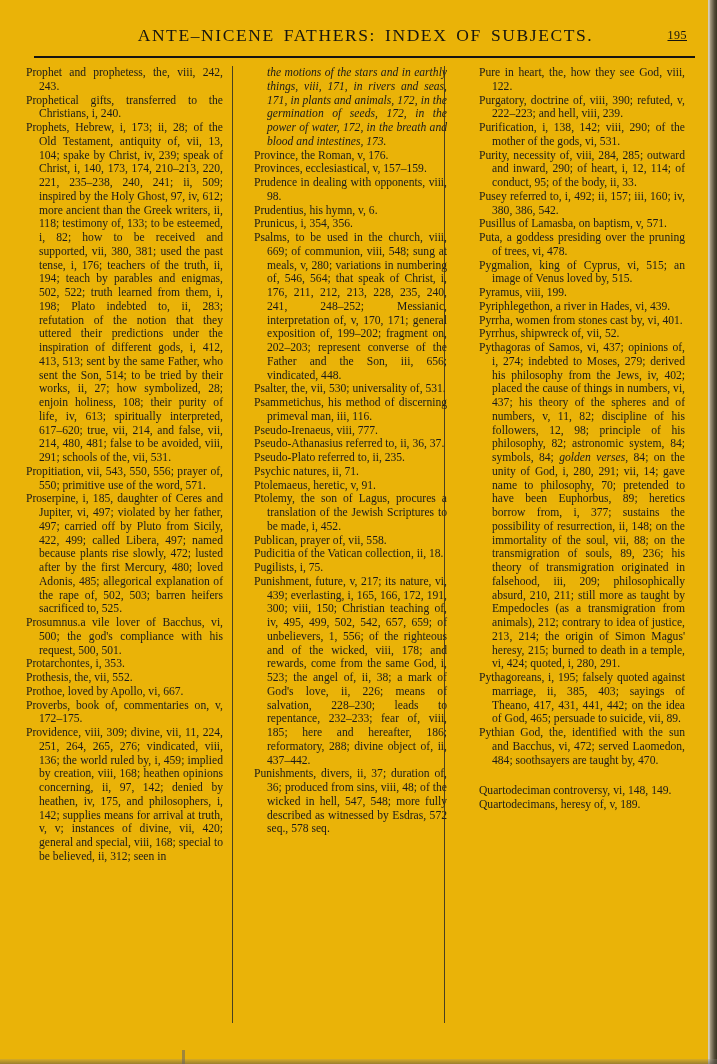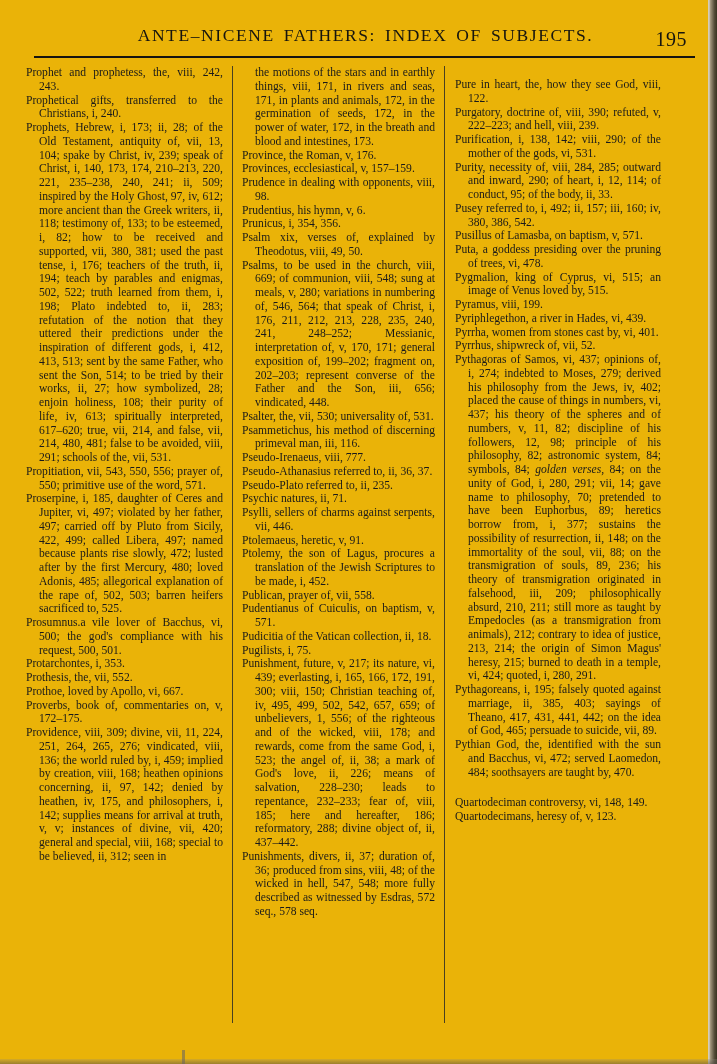--- a/index.html
+++ b/index.html
@@ -68,57 +68,59 @@
     letter-spacing: 1.6px;
     word-spacing: 3px;
     color: #16150f;
     font-family: "Liberation Serif", "DejaVu Serif", serif;
     white-space: nowrap;
   }
   .header-folio {
     position: absolute;
     right: 6px;
     top: 3px;
-    font-size: 20px;
+    font-size: 12px;
     letter-spacing: .5px;
     color: #16150f;
+    text-decoration: underline;
   }
   .rule {
     position: absolute;
     left: 34px;
     right: 22px;
     top: 56px;
     height: 2px;
     background: #151410;
   }
 
   
   .columns {
     position: absolute;
     left: 26px;
     right: 20px;
     top: 66px;
     height: 960px;
     display: flex;
     flex-direction: row;
     align-items: stretch;
+    gap: 12px;
   }
   .col {
     position: relative;
     box-sizing: border-box;
     font-size: 11.6px;
     line-height: 13.75px;
     text-align: justify;
     text-justify: inter-word;
     hyphens: manual;
     overflow: hidden;
   }
   .col-1 { width: 206px; padding-right: 9px; }
   .col-2 { width: 212px; padding-left: 10px; padding-right: 9px; }
-  .col-3 { width: 217px; padding-left: 11px; margin-top: 12px; }
+  .col-3 { width: 217px; padding-left: 11px; }
 
   .col-rule {
     position: absolute;
     top: 0;
     width: 1px;
     height: 957px;
     background: #2d2b26;
     opacity: .85;
   }
   .col-rule.r1 { left: 206px; }
@@ -127,20 +129,21 @@
   
   .entry {
     margin: 0 0 0 0;
     padding-left: 13px;
     text-indent: -13px;
     text-align: justify;
   }
   .entry.cont {
     padding-left: 13px;
     text-indent: 0;
+    font-style: italic;
   }
   .entry i { font-style: italic; }
   .gap { height: 17px; }
 
   
   .col, .entry { font-variant-numeric: oldstyle-nums; }
 </style>
 </head>
 <body>
 
@@ -168,33 +171,30 @@
         <div class="entry">Providence, viii, 309; divine, vii, 11, 224, 251, 264, 265, 276; vindicated, viii, 136; the world ruled by, i, 459; implied by creation, viii, 168; heathen opinions concerning, ii, 97, 142; denied by heathen, iv, 175, and philosophers, i, 142; supplies means for arrival at truth, v, v; instances of divine, vii, 420; general and special, viii, 168; special to be believed, ii, 312; seen in</div>
       </div>
     <div class="col-rule r1"></div>
     <div class="col col-2">
         <div class="entry cont">the motions of the stars and in earthly things, viii, 171, in rivers and seas, 171, in plants and animals, 172, in the germination of seeds, 172, in the power of water, 172, in the breath and blood and intestines, 173.</div>
         <div class="entry">Province, the Roman, v, 176.</div>
         <div class="entry">Provinces, ecclesiastical, v, 157–159.</div>
         <div class="entry">Prudence in dealing with opponents, viii, 98.</div>
         <div class="entry">Prudentius, his hymn, v, 6.</div>
         <div class="entry">Prunicus, i, 354, 356.</div>
-        <div class="entry">Psalm xix, verses of, explained by Theodotus, viii, 49, 50.</div>
         <div class="entry">Psalms, to be used in the church, viii, 669; of communion, viii, 548; sung at meals, v, 280; variations in numbering of, 546, 564; that speak of Christ, i, 176, 211, 212, 213, 228, 235, 240, 241, 248–252; Messianic, interpretation of, v, 170, 171; general exposition of, 199–202; fragment on, 202–203; represent converse of the Father and the Son, iii, 656; vindicated, 448.</div>
         <div class="entry">Psalter, the, vii, 530; universality of, 531.</div>
         <div class="entry">Psammetichus, his method of discerning primeval man, iii, 116.</div>
         <div class="entry">Pseudo-Irenaeus, viii, 777.</div>
         <div class="entry">Pseudo-Athanasius referred to, ii, 36, 37.</div>
         <div class="entry">Pseudo-Plato referred to, ii, 235.</div>
         <div class="entry">Psychic natures, ii, 71.</div>
-        <div class="entry">Psylli, sellers of charms against serpents, vii, 446.</div>
         <div class="entry">Ptolemaeus, heretic, v, 91.</div>
         <div class="entry">Ptolemy, the son of Lagus, procures a translation of the Jewish Scriptures to be made, i, 452.</div>
         <div class="entry">Publican, prayer of, vii, 558.</div>
-        <div class="entry">Pudentianus of Cuiculis, on baptism, v, 571.</div>
         <div class="entry">Pudicitia of the Vatican collection, ii, 18.</div>
         <div class="entry">Pugilists, i, 75.</div>
         <div class="entry">Punishment, future, v, 217; its nature, vi, 439; everlasting, i, 165, 166, 172, 191, 300; viii, 150; Christian teaching of, iv, 495, 499, 502, 542, 657, 659; of unbelievers, 1, 556; of the righteous and of the wicked, viii, 178; and rewards, come from the same God, i, 523; the angel of, ii, 38; a mark of God's love, ii, 226; means of salvation, 228–230; leads to repentance, 232–233; fear of, viii, 185; here and hereafter, 186; reformatory, 288; divine object of, ii, 437–442.</div>
         <div class="entry">Punishments, divers, ii, 37; duration of, 36; produced from sins, viii, 48; of the wicked in hell, 547, 548; more fully described as witnessed by Esdras, 572 seq., 578 seq.</div>
       </div>
     <div class="col-rule r2"></div>
     <div class="col col-3">
         <div class="entry">Pure in heart, the, how they see God, viii, 122.</div>
         <div class="entry">Purgatory, doctrine of, viii, 390; refuted, v, 222–223; and hell, viii, 239.</div>
         <div class="entry">Purification, i, 138, 142; viii, 290; of the mother of the gods, vi, 531.</div>
@@ -205,21 +205,21 @@
         <div class="entry">Pygmalion, king of Cyprus, vi, 515; an image of Venus loved by, 515.</div>
         <div class="entry">Pyramus, viii, 199.</div>
         <div class="entry">Pyriphlegethon, a river in Hades, vi, 439.</div>
         <div class="entry">Pyrrha, women from stones cast by, vi, 401.</div>
         <div class="entry">Pyrrhus, shipwreck of, vii, 52.</div>
         <div class="entry">Pythagoras of Samos, vi, 437; opinions of, i, 274; indebted to Moses, 279; derived his philosophy from the Jews, iv, 402; placed the cause of things in numbers, vi, 437; his theory of the spheres and of numbers, v, 11, 82; discipline of his followers, 12, 98; principle of his philosophy, 82; astronomic system, 84; symbols, 84; <i>golden verses</i>, 84; on the unity of God, i, 280, 291; vii, 14; gave name to philosophy, 70; pretended to have been Euphorbus, 89; heretics borrow from, i, 377; sustains the possibility of resurrection, ii, 148; on the immortality of the soul, vii, 88; on the transmigration of souls, 89, 236; his theory of transmigration originated in falsehood, iii, 209; philosophically absurd, 210, 211; still more as taught by Empedocles (as a transmigration from animals), 212; contrary to idea of justice, 213, 214; the origin of Simon Magus' heresy, 215; burned to death in a temple, vi, 424; quoted, i, 280, 291.</div>
         <div class="entry">Pythagoreans, i, 195; falsely quoted against marriage, ii, 385, 403; sayings of Theano, 417, 431, 441, 442; on the idea of God, 465; persuade to suicide, vii, 89.</div>
         <div class="entry">Pythian God, the, identified with the sun and Bacchus, vi, 472; served Laomedon, 484; soothsayers are taught by, 470.</div>
         <div class="gap"></div>
         <div class="entry">Quartodeciman controversy, vi, 148, 149.</div>
-        <div class="entry">Quartodecimans, heresy of, v, 123.</div>
+        <div class="entry">Quartodecimans, heresy of, v, 189.</div>
       </div>
   </div>
 
   <div class="scan-edge-right"></div>
   <div class="scan-edge-bottom"></div>
   <div class="scan-edge-bottom-mark"></div>
 
 </div>
 
 </body></html>

